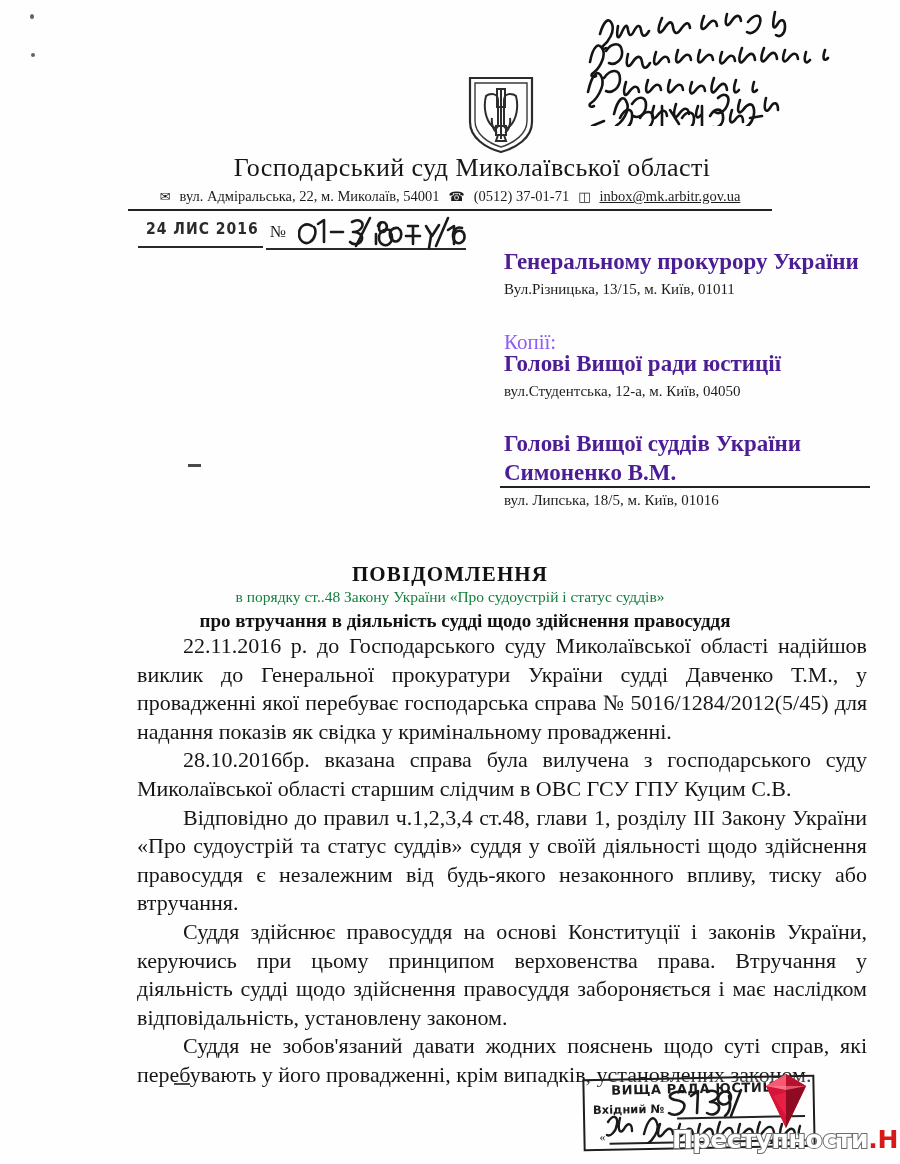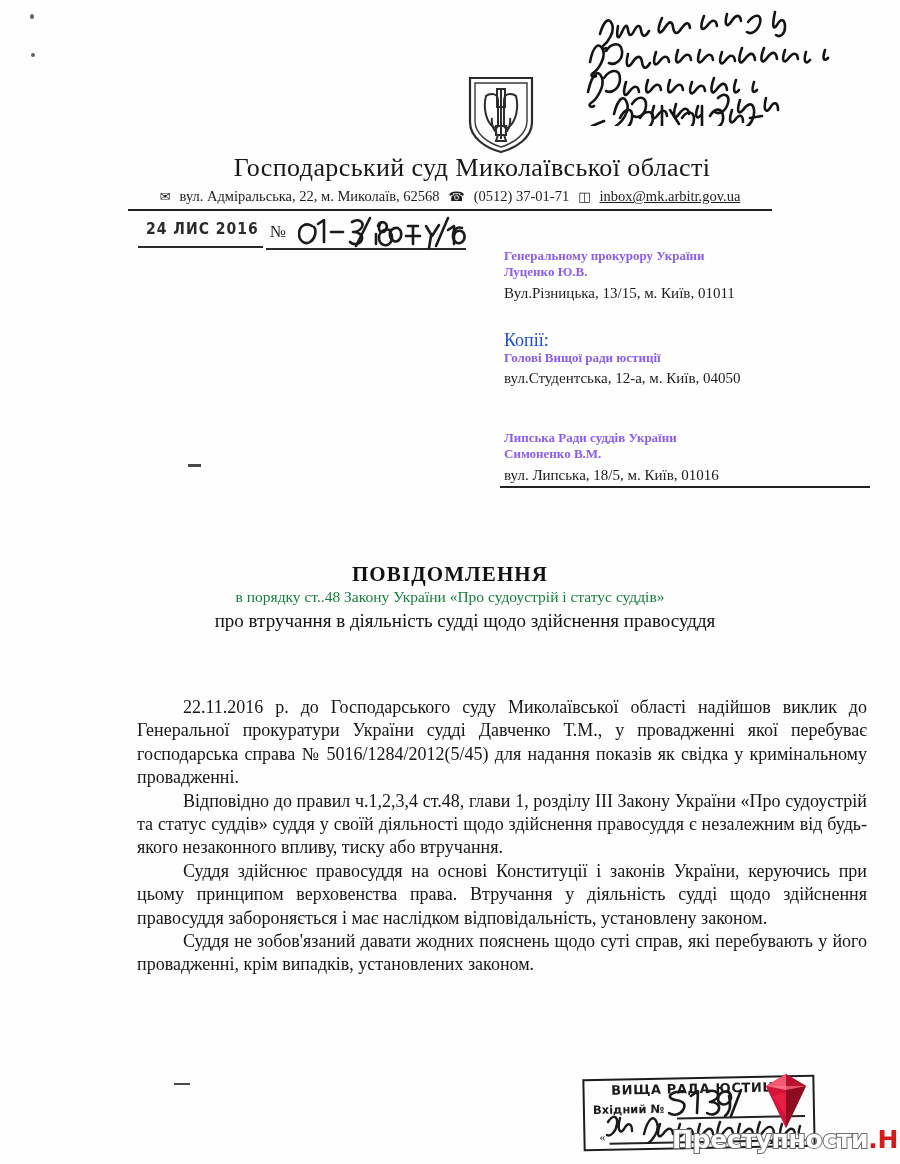--- a/index.html
+++ b/index.html
@@ -135,33 +135,33 @@
   }
 
   
   .addr {
     position: absolute;
     left: 504px;
     width: 380px;
   }
   .addr .bold {
     font-weight: 700;
-    font-size: 13px;
+    font-size: 23px;
     line-height: 1.26;
-    color: #8b5cf6;
+    color: #4c1d95;
   }
   .addr .plain {
     font-size: 15px;
     line-height: 1.35;
     color: #1c1c1c;
     margin-top: 2px;
   }
   .addr .kopii {
-    font-size: 18px;
-    color: #1d4ed8;
+    font-size: 21px;
+    color: #8b5cf6;
   }
   #addr-1 { top: 248px; }
   #addr-copies-label { top: 330px; }
   #addr-2 { top: 350px; }
   #addr-3 { top: 430px; }
 
   .rule-addr {
     position: absolute;
     left: 500px;
     top: 486px;
@@ -188,32 +188,32 @@
     text-align: center;
     font-size: 15.5px;
     color: #15803d;
   }
   .title-sub2 {
     position: absolute;
     left: 16px; right: 0;
     top: 610px;
     text-align: center;
     font-size: 19px;
-    font-weight: 400;
+    font-weight: 700;
     color: #111;
     margin-left: 14px;
   }
 
   
   .body-text {
     position: absolute;
     left: 137px;
-    top: 696px;
+    top: 632px;
     width: 730px;
-    font-size: 18px;
+    font-size: 22px;
     line-height: 1.30;
     text-align: justify;
     color: #161616;
   }
   .body-text p { margin: 0; text-indent: 46px; }
   .body-text p.bold { font-weight: 400; }
 
   
   .stamp {
     position: absolute;
@@ -331,21 +331,21 @@
         <path d="M30 50 h10 v9 h-10 z"></path>
         <path d="M32 59 l-2 6 h10 l-2-6"></path>
       </g>
     </svg>
   </div>
 
   <div class="court-name">Господарський суд Миколаївської області</div>
 
   <div class="contact-row">
     <span class="ic">✉</span>
-    <span>вул. Адміральська, 22, м. Миколаїв, 62568</span>
+    <span>вул. Адміральська, 22, м. Миколаїв, 54001</span>
     <span class="ic">☎</span>
     <span>(0512) 37-01-71</span>
     <span class="ic">◫</span>
     <span class="email">inbox@mk.arbitr.gov.ua</span>
   </div>
   <div class="rule-head"></div>
 
   <div class="regline">
     <span class="datestamp">24 ЛИС 2016</span>
     <span class="nomark">№</span>
@@ -367,46 +367,46 @@
           <path d="M150 6 L138 34"></path>
           <path d="M150 18 l6-4 l0 18"></path>
           <path d="M164 16 c-5-2-9 2-9 8 c0 6 5 9 9 6 c4-3 3-10-1-11 c-3-1-6 1-7 4"></path>
         </g>
       </svg>
     </span>
   </div>
 
   <div class="addr" id="addr-1">
     <div class="bold">Генеральному прокурору України</div>
-    <div class="bold">Луценко Ю.В.</div>
     <div class="plain">Вул.Різницька, 13/15, м. Київ, 01011</div>
   </div>
 
   <div class="addr" id="addr-copies-label">
     <div class="kopii">Копії:</div>
   </div>
 
   <div class="addr" id="addr-2">
     <div class="bold">Голові Вищої ради юстиції</div>
     <div class="plain">вул.Студентська, 12-а, м. Київ, 04050</div>
   </div>
 
   <div class="addr" id="addr-3">
-    <div class="bold">Липська Ради суддів України</div>
+    <div class="bold">Голові Вищої суддів України</div>
     <div class="bold">Симоненко В.М.</div>
     <div class="plain">вул. Липська, 18/5, м. Київ, 01016</div>
   </div>
   <div class="rule-addr"></div>
 
   <div class="title-main">ПОВІДОМЛЕННЯ</div>
   <div class="title-sub">в порядку ст..48 Закону України «Про судоустрій і статус суддів»</div>
   <div class="title-sub2">про втручання в діяльність судді щодо здійснення правосуддя</div>
 
   <div class="body-text">
     <p>22.11.2016 р. до Господарського суду Миколаївської області надійшов виклик до Генеральної прокуратури України судді Давченко Т.М., у провадженні якої перебуває господарська справа  № 5016/1284/2012(5/45) для надання показів як свідка у кримінальному провадженні.</p>
+    <p>28.10.2016бр. вказана справа була вилучена з господарського суду Миколаївської області старшим слідчим в ОВС ГСУ ГПУ Куцим С.В.</p>
     <p>Відповідно до правил ч.1,2,3,4 ст.48, глави 1, розділу ІІІ Закону України «Про судоустрій та статус суддів» суддя у своїй діяльності щодо здійснення правосуддя є незалежним від будь-якого незаконного впливу, тиску або втручання.</p>
     <p>Суддя здійснює правосуддя на основі Конституції і законів України, керуючись при цьому принципом верховенства права. Втручання у діяльність судді щодо здійснення правосуддя забороняється і має наслідком відповідальність, установлену законом.</p>
     <p class="bold">Суддя не зобов'язаний давати жодних пояснень щодо суті справ, які перебувають у його провадженні, крім випадків, установлених законом.</p>
   </div>
 
   <div class="stamp">
     <div class="s-title">ВИЩА РАДА ЮСТИЦІЇ</div>
     <div class="s-row">Вхідний №</div>
     <div class="s-underline-1"></div>
     <div class="s-dot">«</div>

